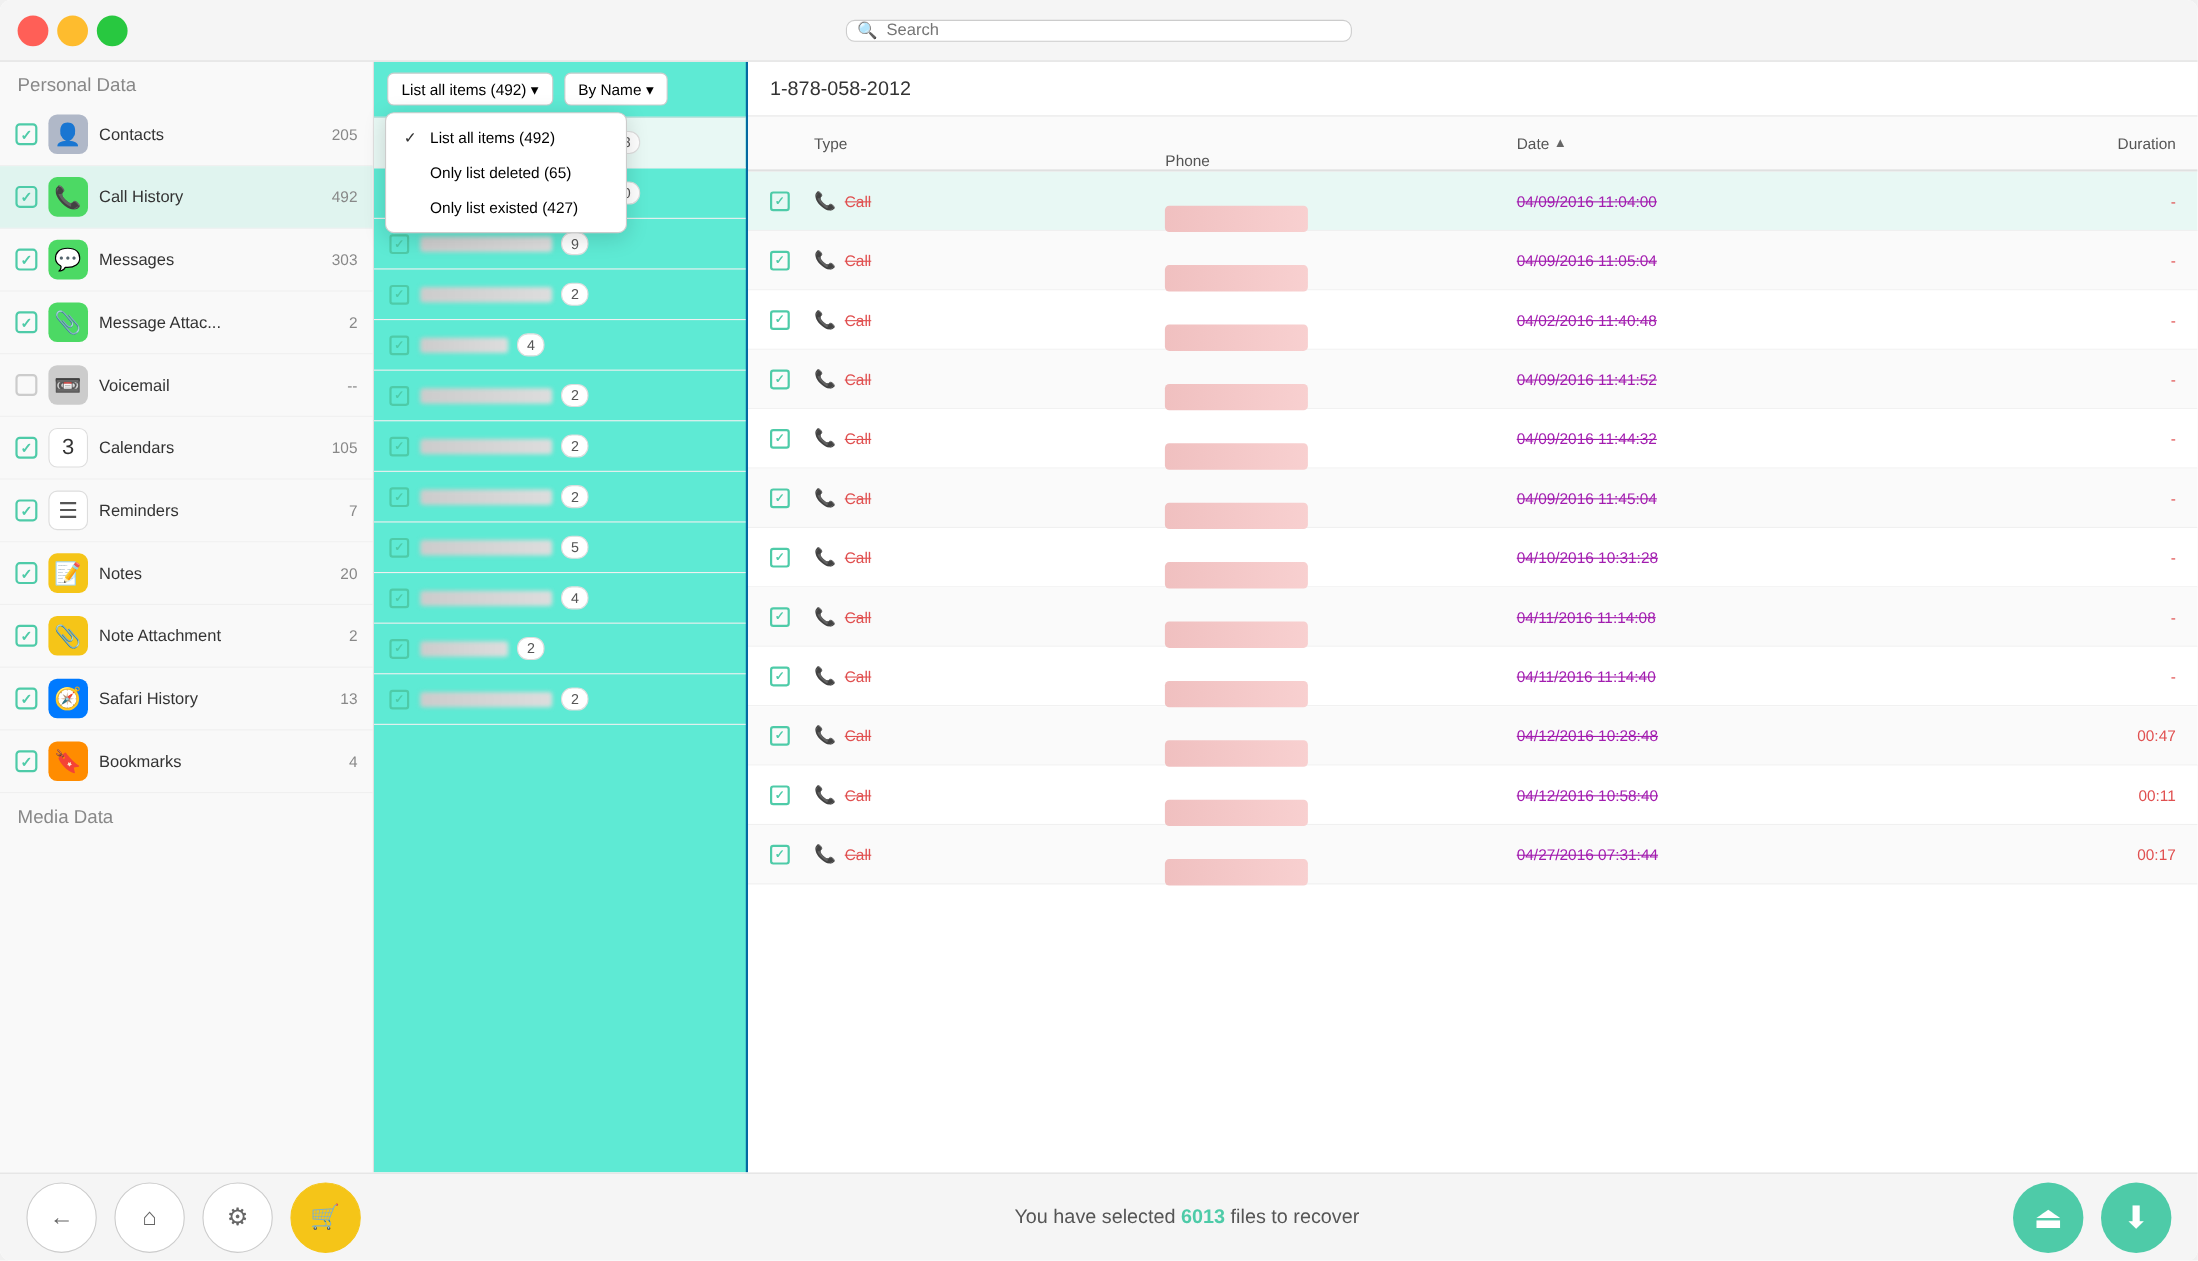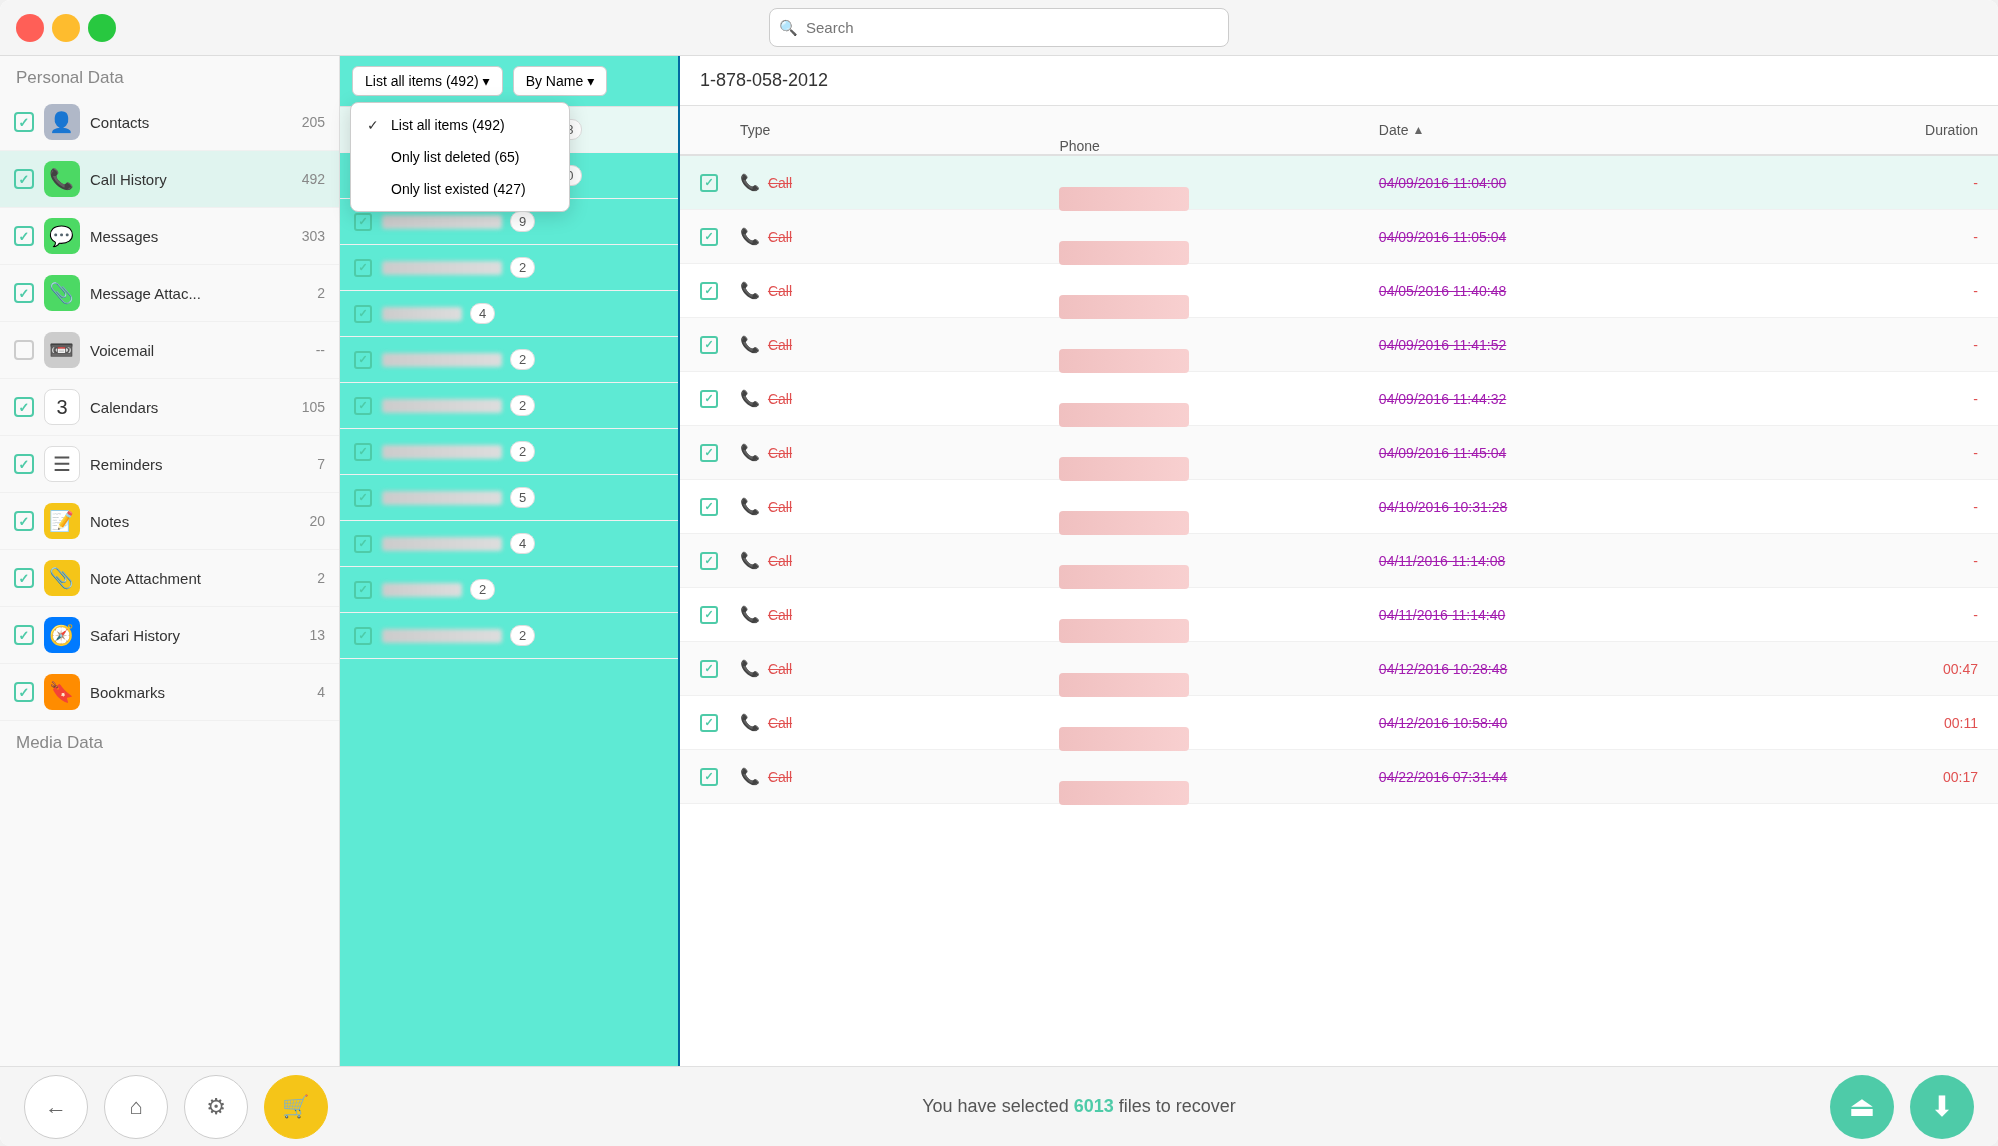--- a/index.html
+++ b/index.html
@@ -55,21 +55,21 @@
 
     .search-bar {
       position: absolute;
       left: 50%;
       transform: translateX(-50%);
       width: 460px;
     }
 
     .search-input {
       width: 100%;
-      height: 39px;
+      height: 20px;
       border-radius: 8px;
       border: 1px solid #ccc;
       background: #fff;
       padding: 0 16px 0 36px;
       font-size: 15px;
       color: #999;
       outline: none;
     }
 
     .search-icon-wrap {
@@ -748,21 +748,21 @@
     <div class="row-checkbox col-check">
       <div class="row-check-box"></div>
     </div>
     <div class="row-type col-type">
       <span class="call-icon-wrap">📞</span>
       <span class="call-label">Call</span>
     </div>
     <div class="row-phone col-phone">
       <div class="phone-blur"></div>
     </div>
-    <div class="row-date col-date">04/05/2016 11:40:48</div>
+    <div class="row-date col-date">04/02/2016 11:40:48</div>
     <div class="row-duration col-duration">-</div>
   </div>
           <div class="table-row">
     <div class="row-checkbox col-check">
       <div class="row-check-box"></div>
     </div>
     <div class="row-type col-type">
       <span class="call-icon-wrap">📞</span>
       <span class="call-label">Call</span>
     </div>
@@ -874,21 +874,21 @@
     <div class="row-checkbox col-check">
       <div class="row-check-box"></div>
     </div>
     <div class="row-type col-type">
       <span class="call-icon-wrap">📞</span>
       <span class="call-label">Call</span>
     </div>
     <div class="row-phone col-phone">
       <div class="phone-blur"></div>
     </div>
-    <div class="row-date col-date">04/22/2016 07:31:44</div>
+    <div class="row-date col-date">04/27/2016 07:31:44</div>
     <div class="row-duration col-duration">00:17</div>
   </div>
         </div>
     </div>
 
   </div>
 
   <div class="bottom-bar">
     <div class="nav-buttons">
       <button class="nav-btn">

